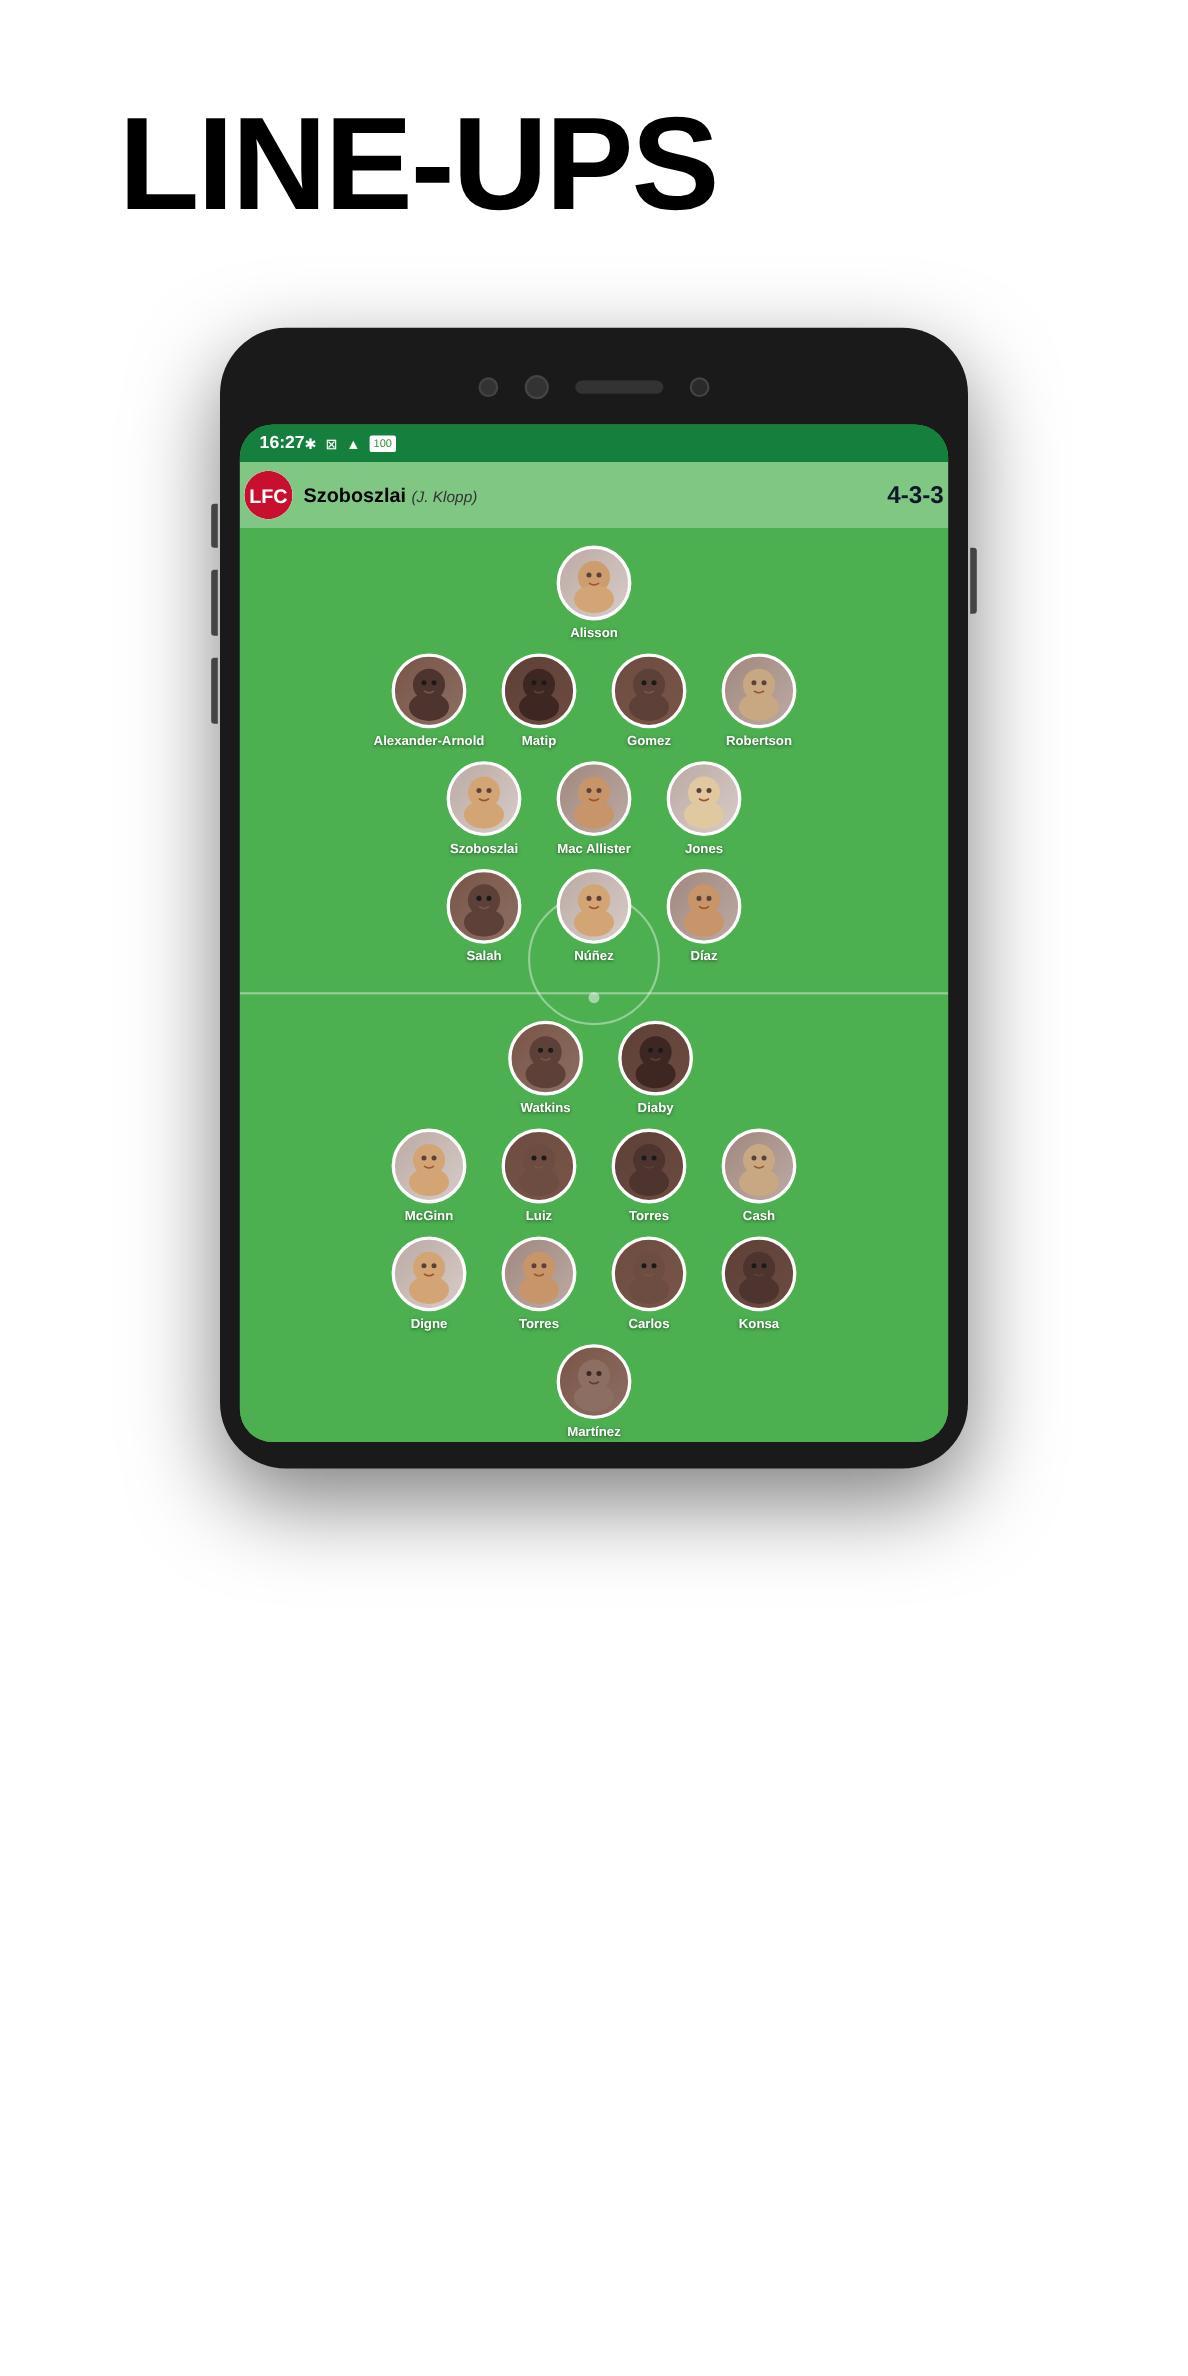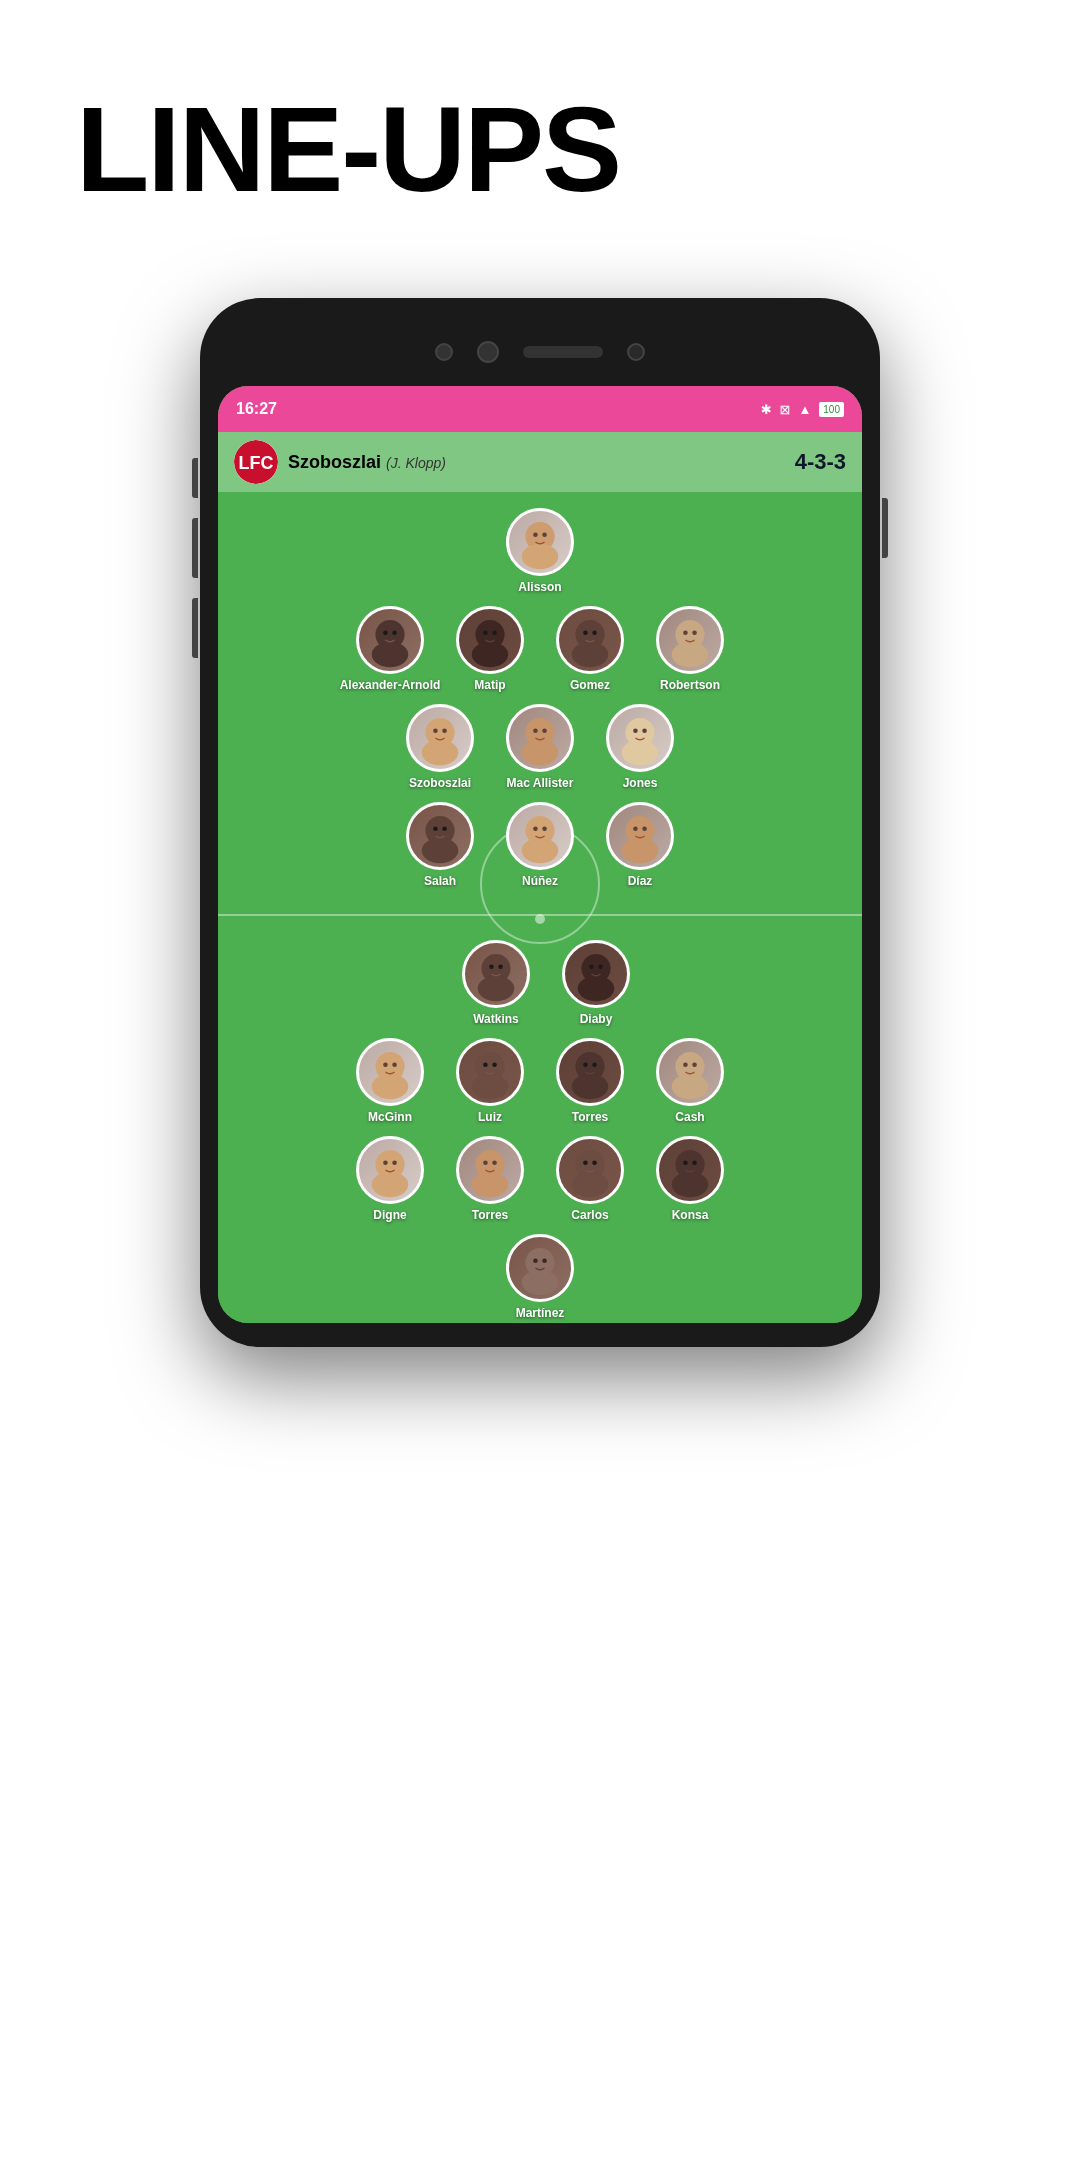--- a/index.html
+++ b/index.html
@@ -15,21 +15,21 @@
 
     
     .hero-title {
       font-size: 120px;
       font-weight: 900;
       color: #000;
       margin-top: 80px;
       margin-bottom: 80px;
       letter-spacing: -2px;
       align-self: flex-start;
-      padding-left: 76px;
+      padding-left: 108px;
     }
 
     
     .phone-wrapper {
       width: 680px;
       background: #1a1a1a;
       border-radius: 60px;
       padding: 24px 18px 24px 18px;
       box-shadow: 0 30px 80px rgba(0,0,0,0.5);
       position: relative;
@@ -74,26 +74,25 @@
 
     
     .phone-screen {
       background: #4caf50;
       border-radius: 30px;
       overflow: hidden;
     }
 
     
     .status-bar {
-      background: #ec4899;
-      display: flex;
-      justify-content: space-between;
+      background: #15803d;
+      display: flex;
       align-items: center;
       padding: 6px 18px;
-      height: 46px;
+      height: 34px;
     }
 
     .status-time {
       color: #fff;
       font-size: 16px;
       font-weight: 600;
     }
 
     .status-icons {
       display: flex;
@@ -110,21 +109,21 @@
       font-weight: 400;
       padding: 2px 4px;
       border-radius: 2px;
     }
 
     
     .team-header {
       background: #81c784;
       display: flex;
       align-items: center;
-      padding: 8px 16px;
+      padding: 8px 4px;
       justify-content: space-between;
     }
 
     .team-logo-area {
       display: flex;
       align-items: center;
       gap: 10px;
     }
 
     .team-logo {

